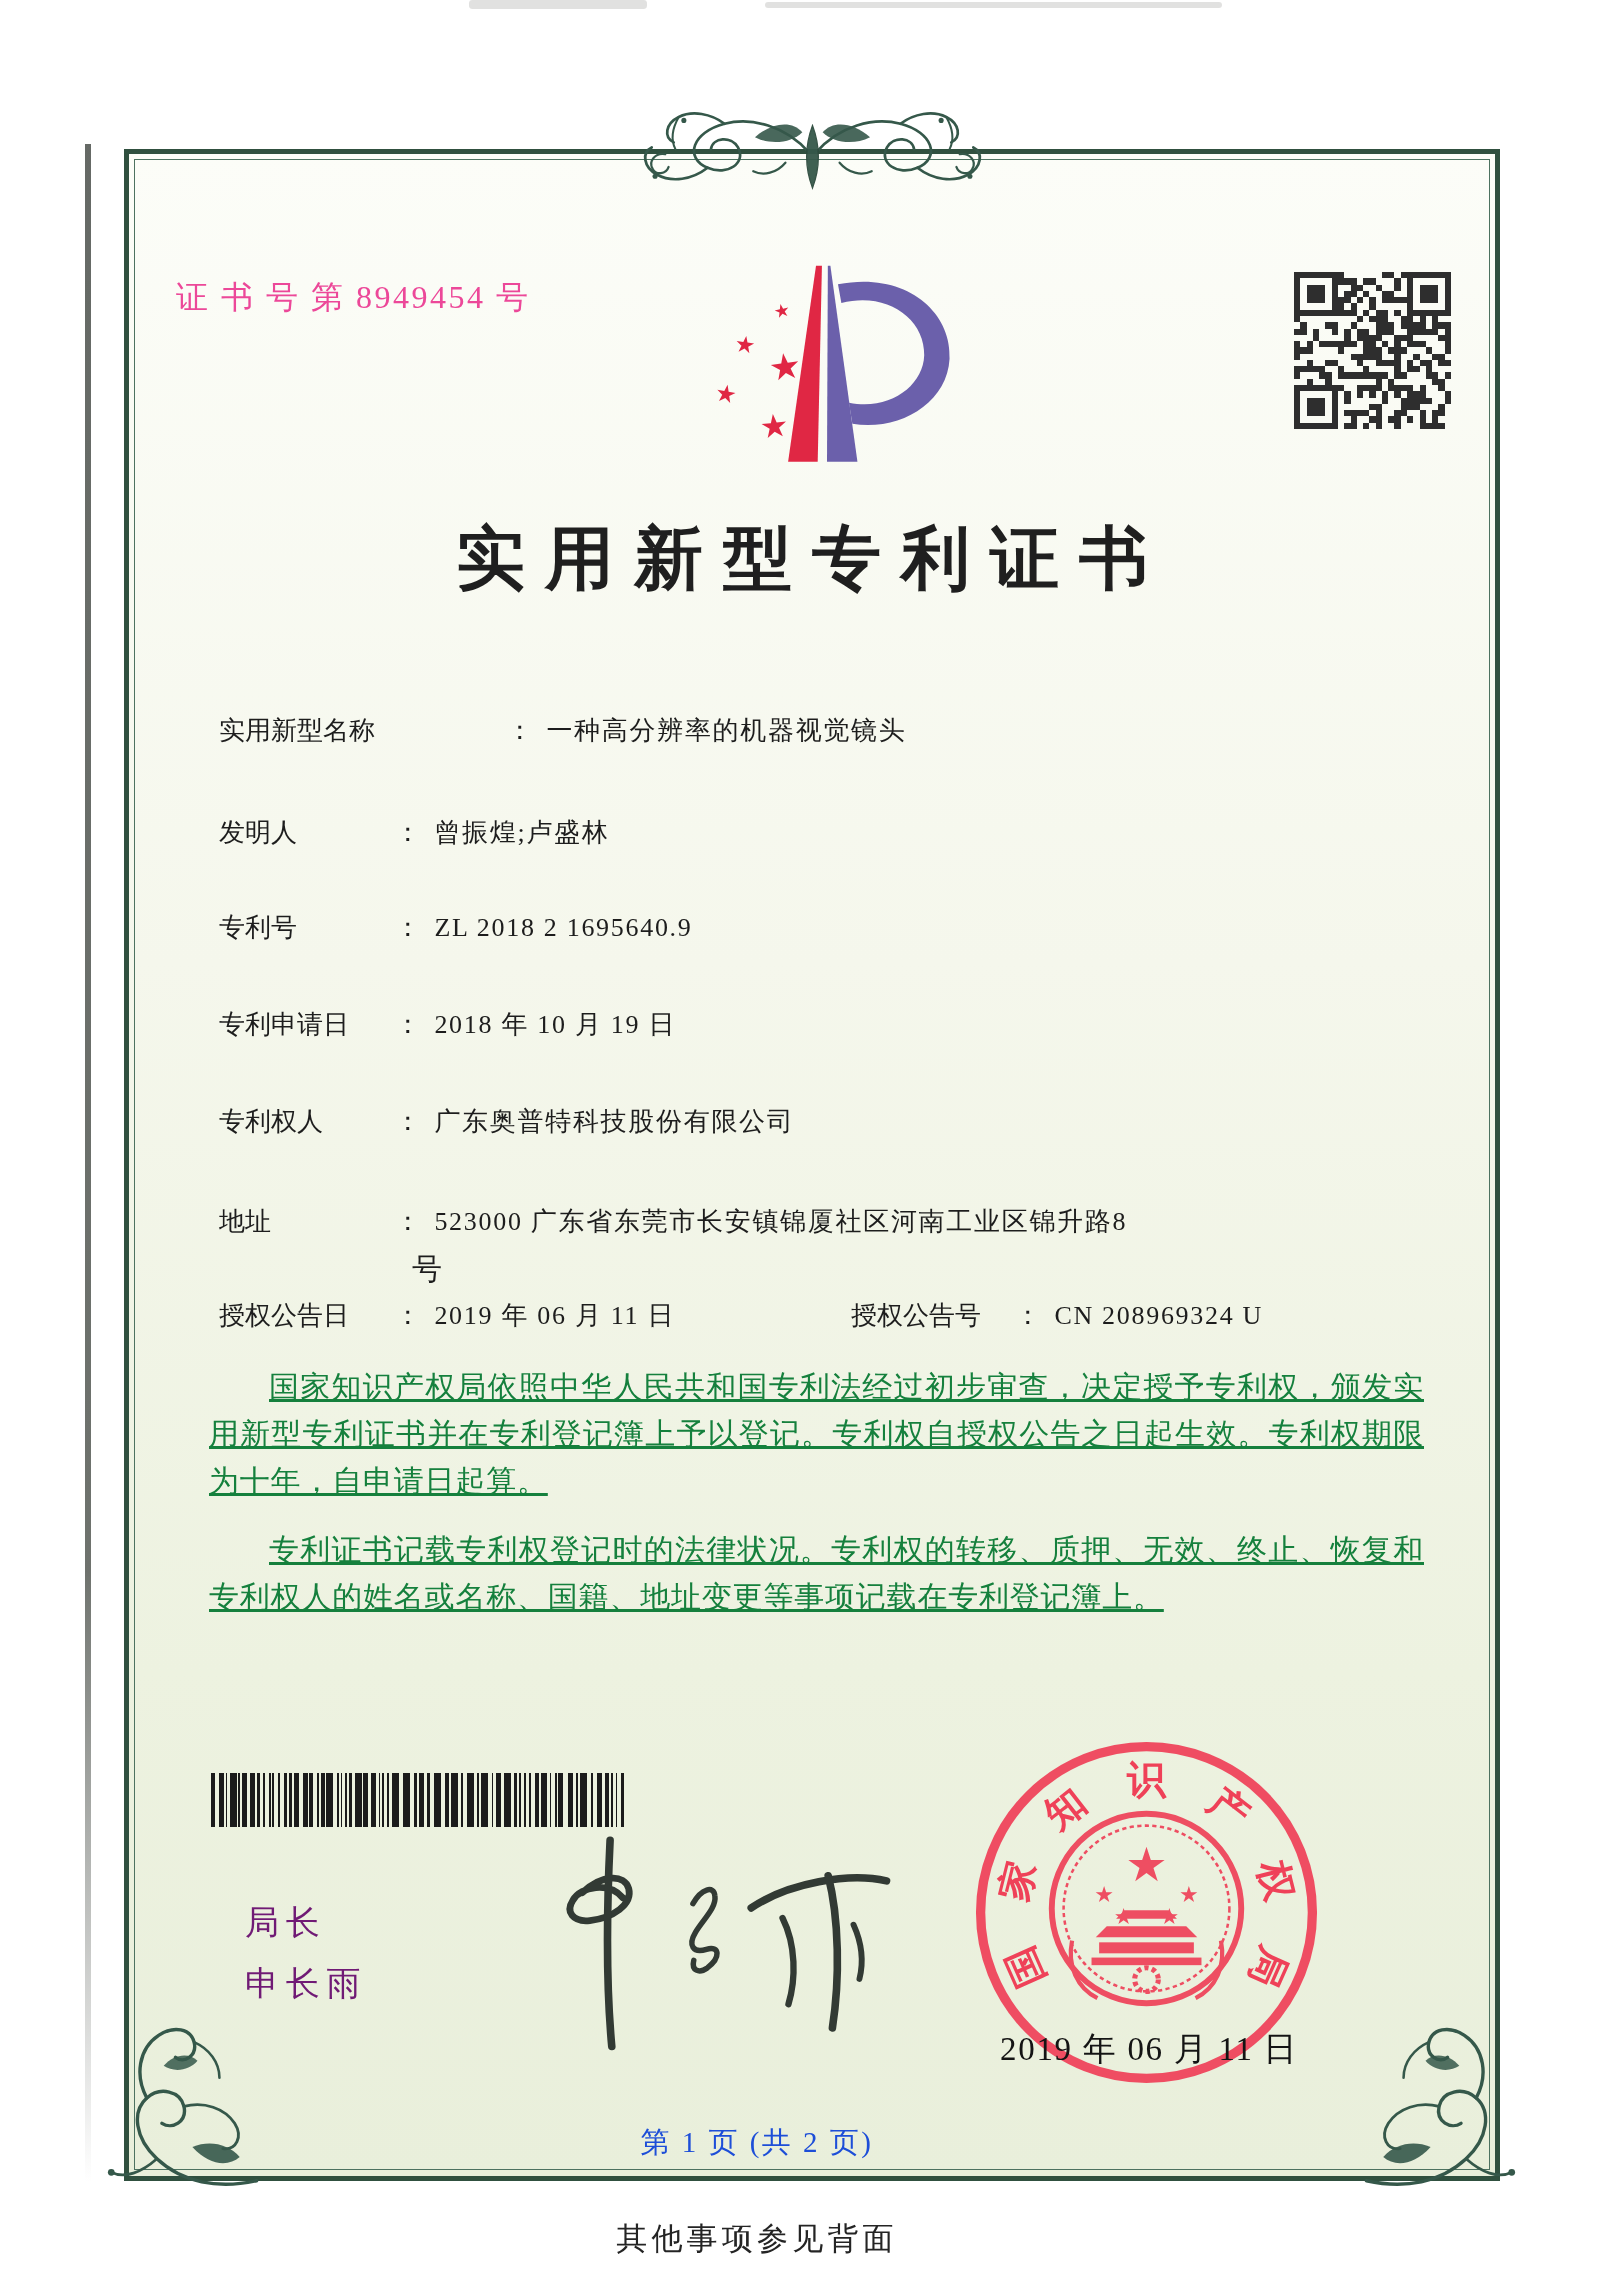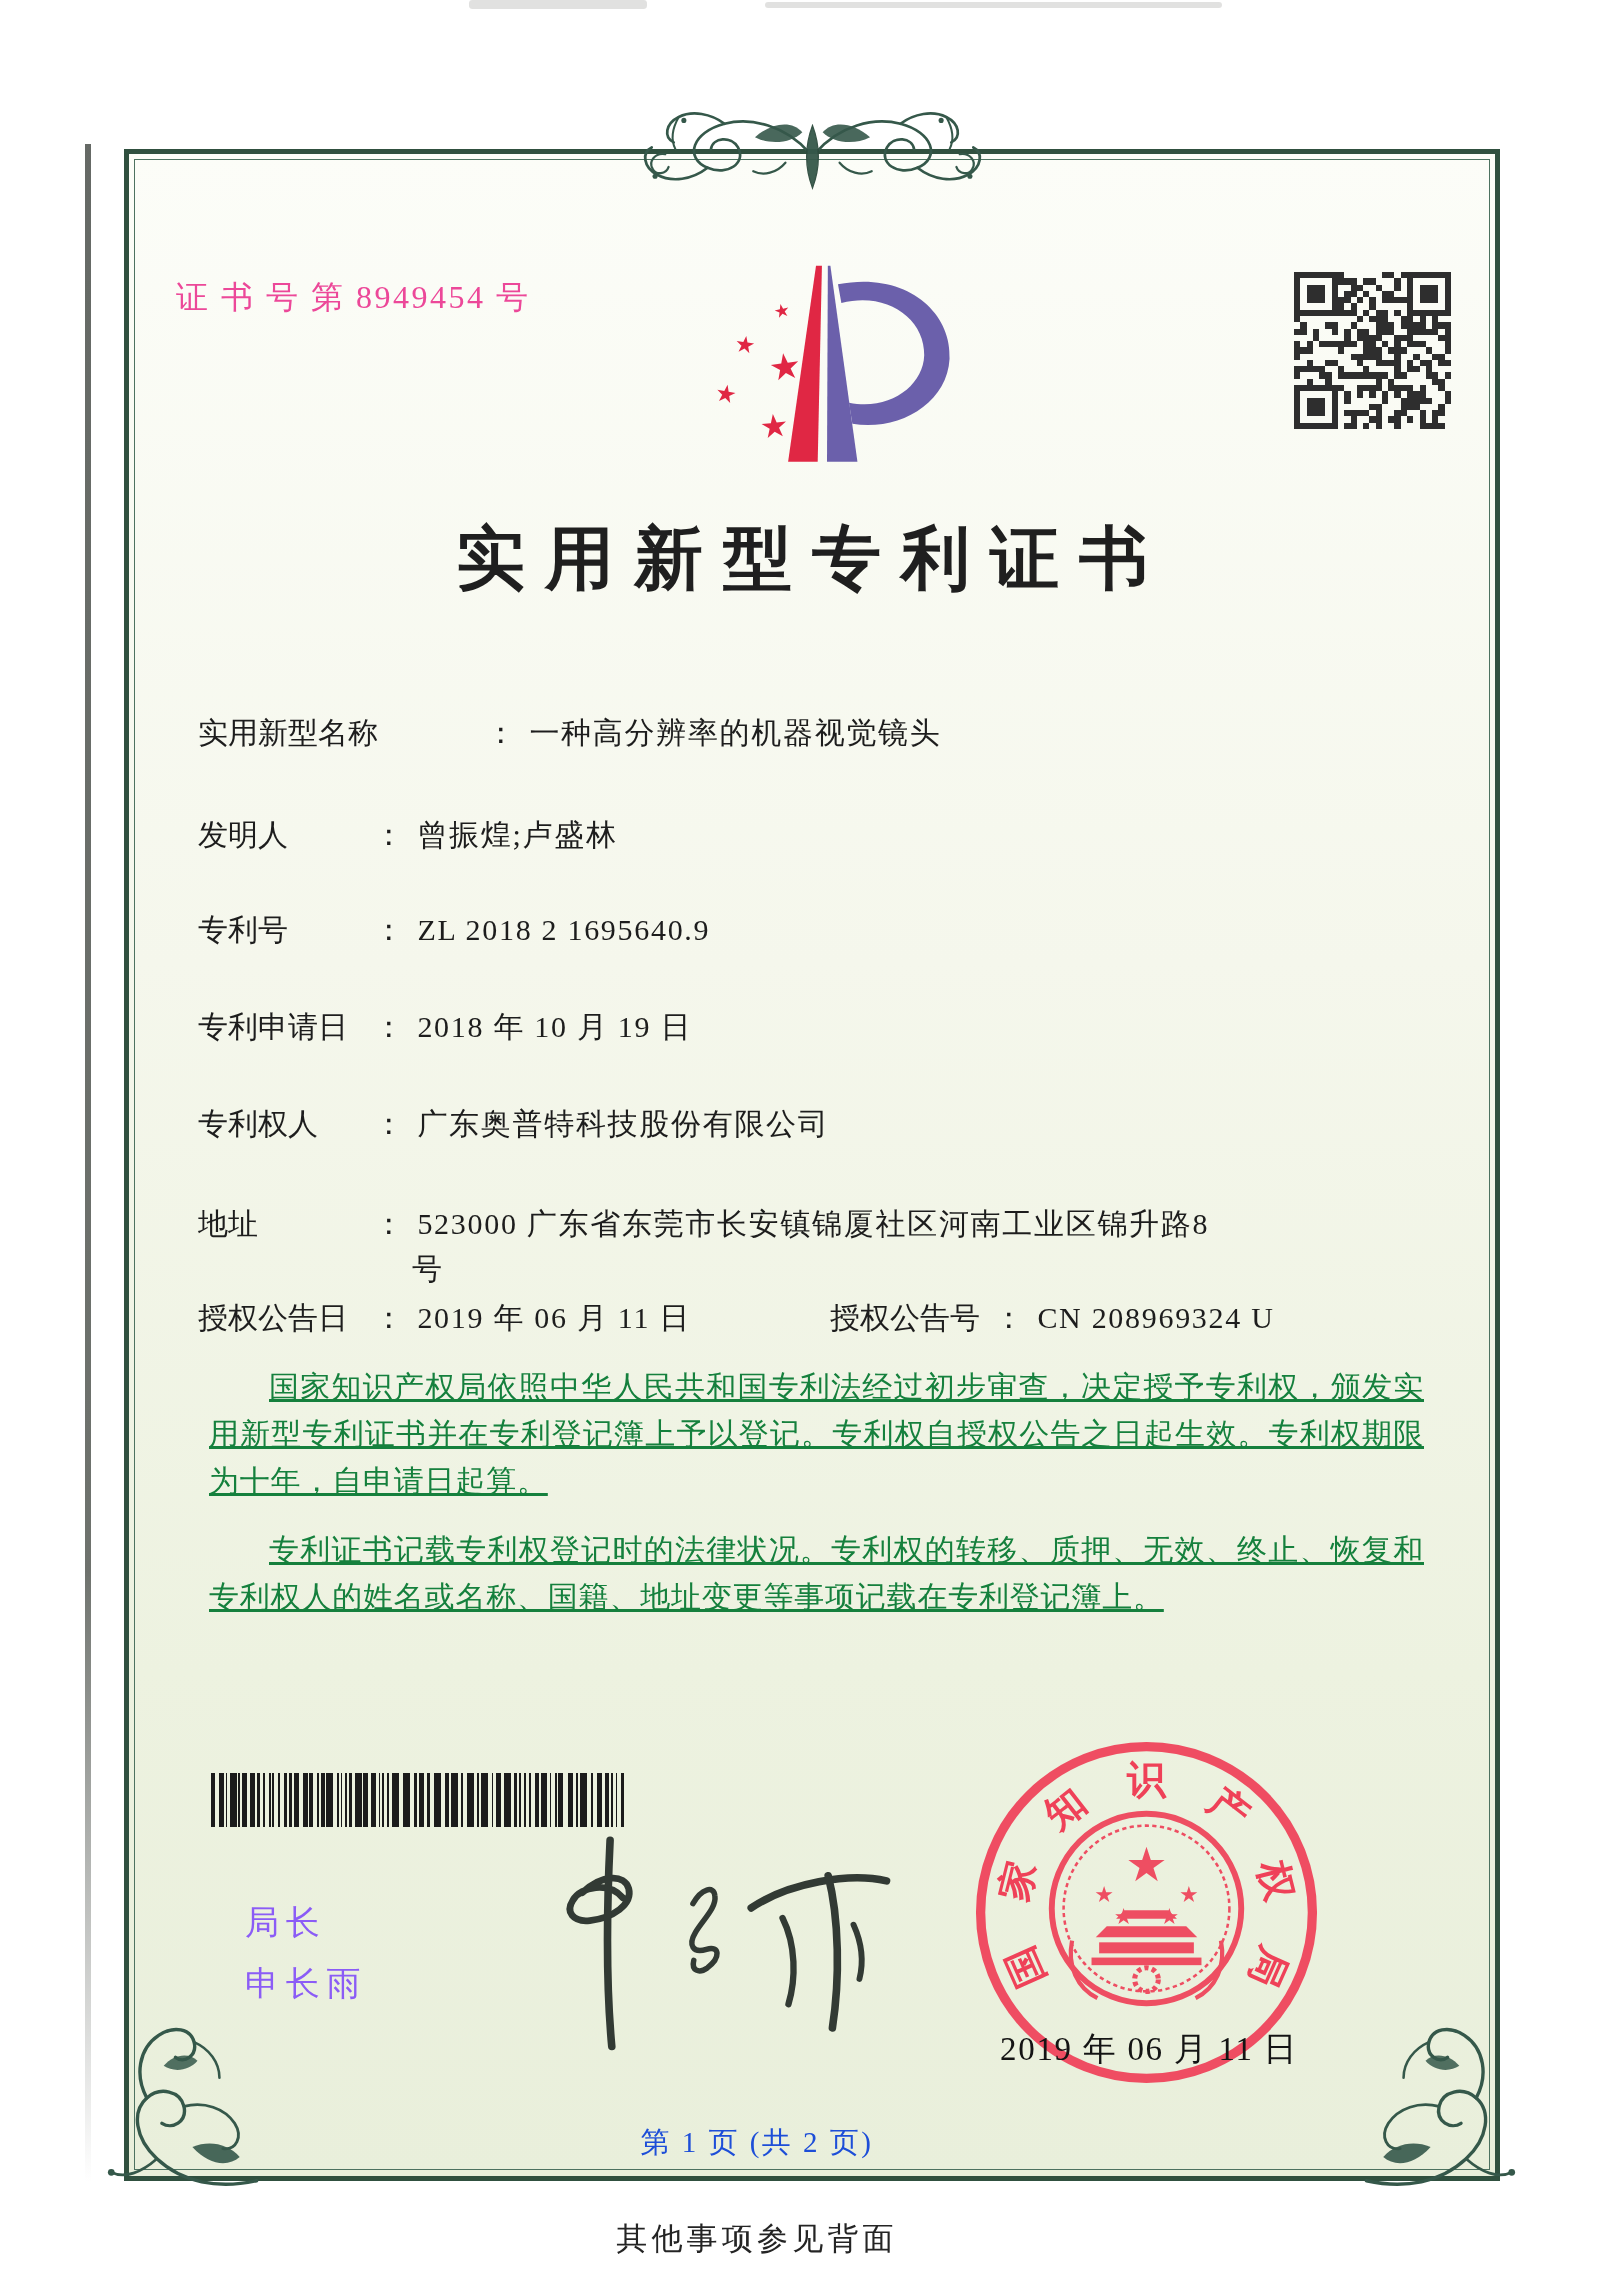--- a/index.html
+++ b/index.html
@@ -22,38 +22,38 @@
   .cert-no{left:176px;top:276px;font-size:32px;letter-spacing:2.5px;color:#ec4899;white-space:nowrap;}
 
   .logo{left:700px;top:259px;width:254px;height:213px;}
   .logo .star{position:absolute;color:#e02744;line-height:1;transform:translate(-50%,-50%);}
 
   .qr{left:1294px;top:272px;width:157px;height:157px;}
 
   .title{left:0;top:513px;width:1624px;text-align:center;font-size:69px;font-weight:700;
     letter-spacing:20px;color:#1f1f1f;white-space:nowrap;font-family:Liberation Mono, monospace;}
 
-  .row{position:absolute;left:198px;width:1215px;font-size:30px;letter-spacing:1.7px;
+  .row{position:absolute;left:219px;width:1215px;font-size:26px;letter-spacing:1.7px;
     white-space:nowrap;color:#1d1d1d;}
   .lbl{display:inline-block;width:174px;text-align:justify;text-align-last:justify;
     vertical-align:top;letter-spacing:0;}
   .lbl::after{content:'';display:inline-block;width:100%;height:0;}
   .lbl.wide{width:286px;}
   .colon{display:inline-block;margin:0 12px 0 1.7px;}
   .g2{position:absolute;left:599px;top:0;margin-left:33px;}
   .g2 .lbl{width:162px;}
 
   .body-text{left:209px;top:1363px;width:1215px;font-size:30px;line-height:47px;
     text-align:justify;color:#15803d;letter-spacing:0.8px;text-decoration:underline;}
   .body-text p{margin:0;text-indent:2em;}
   .body-text p + p{margin-top:22px;}
 
   .barcode{left:211px;top:1773px;width:416px;height:54px;}
 
-  .officer{left:245px;font-size:34px;letter-spacing:6.8px;color:#8b5cf6;white-space:nowrap;}
+  .officer{left:245px;font-size:34px;letter-spacing:6.8px;color:#701a75;white-space:nowrap;}
   .officer.t1{top:1900px;}
   .officer.t2{top:1961px;}
 
   .signature{left:474px;top:1825px;width:448px;height:241px;}
 
   .seal{left:973px;top:1739px;width:347px;height:347px;}
   .seal-ring{position:absolute;left:0;top:0;width:347px;height:347px;}
   .seal-ch{position:absolute;left:50%;top:50%;width:42px;height:42px;display:flex;
     align-items:center;justify-content:center;font-size:39px;font-weight:700;color:#ef4158;
     font-family:"Liberation Serif","DejaVu Serif",serif;}

